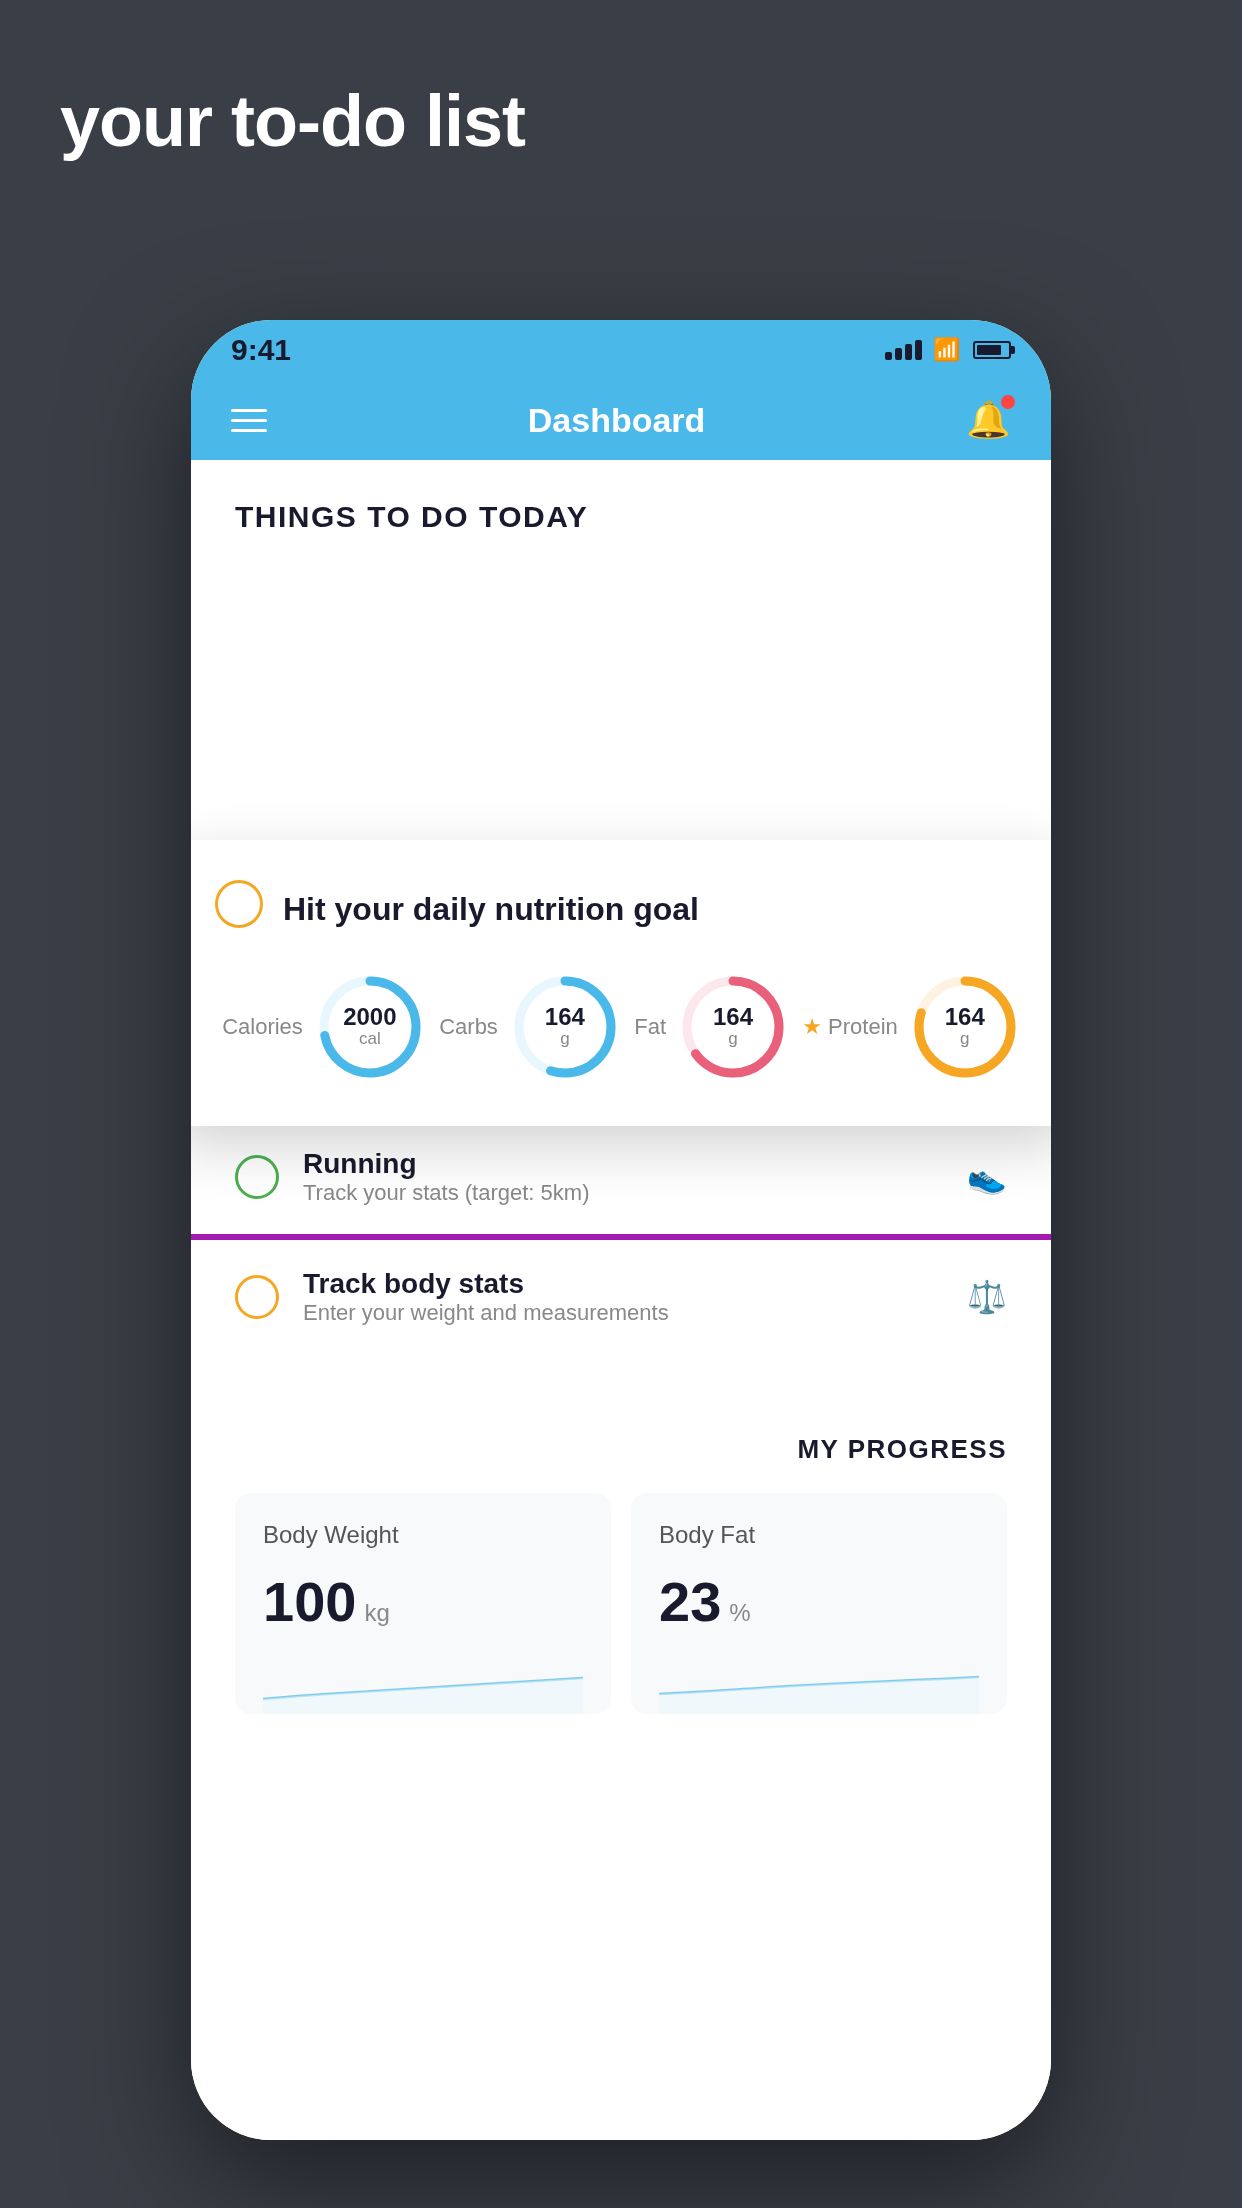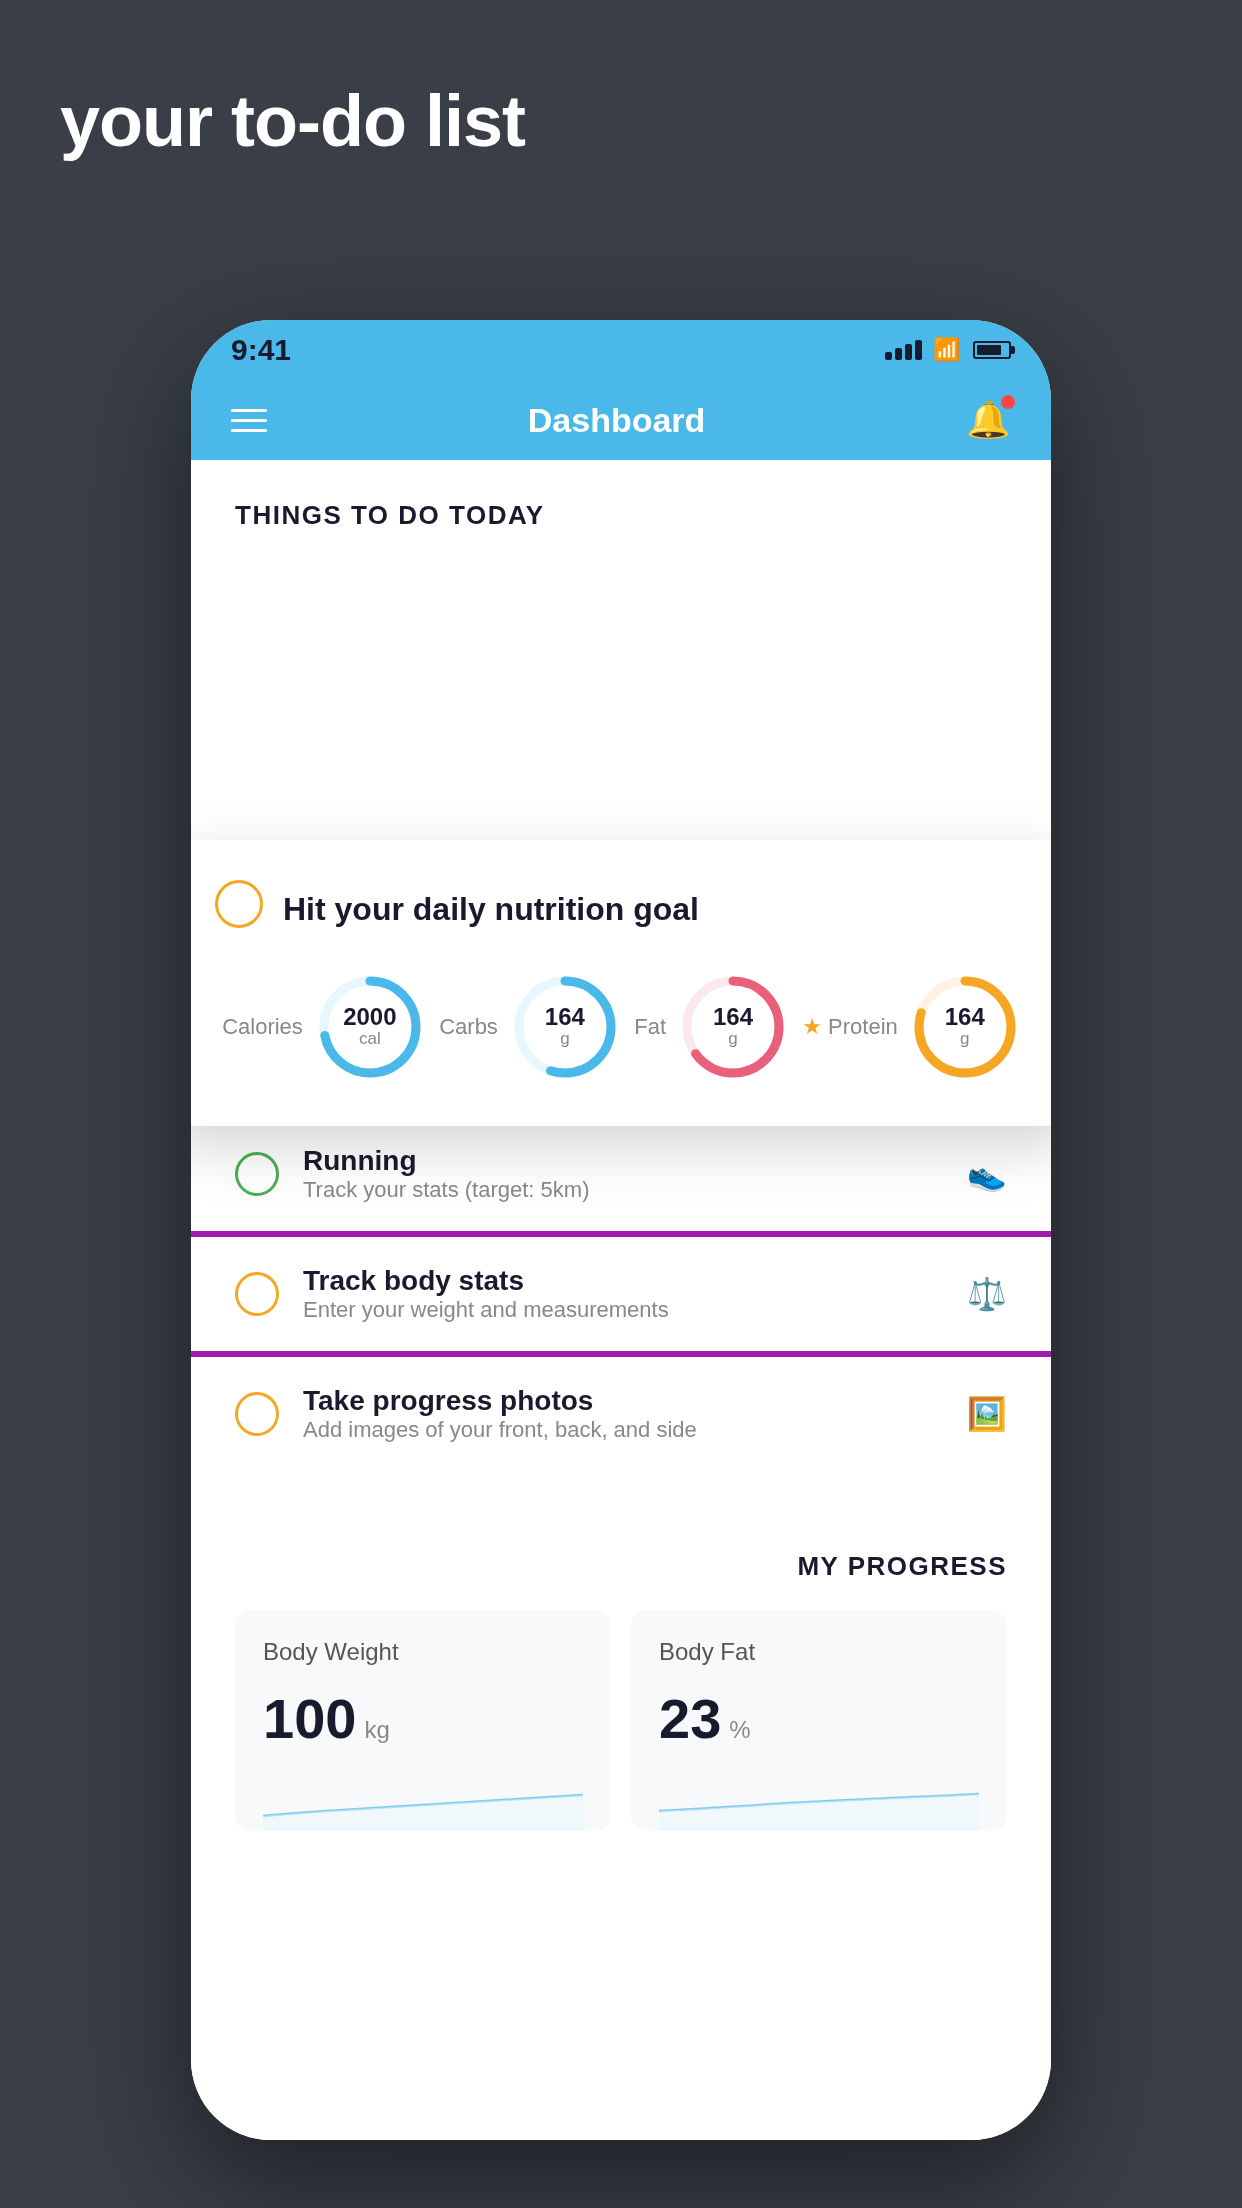--- a/index.html
+++ b/index.html
@@ -159,21 +159,21 @@
 
     
     .content-area {
       background: white;
       height: calc(100% - 140px);
       overflow: hidden;
     }
 
     .things-header {
       padding: 40px 44px 20px;
-      font-size: 26px;
+      font-size: 30px;
       font-weight: 800;
       letter-spacing: 1.5px;
       color: #1a1a2e;
       text-transform: uppercase;
     }
 
     
     .floating-card {
       position: absolute;
       top: 380px;
@@ -509,28 +509,20 @@
 
         <div class="todo-item">
           <div class="todo-circle yellow"></div>
           <div class="todo-text-group">
             <div class="todo-title">Track body stats</div>
             <div class="todo-subtitle">Enter your weight and measurements</div>
           </div>
           <span class="todo-icon">⚖️</span>
         </div>
 
-        <div class="todo-item">
-          <div class="todo-circle yellow"></div>
-          <div class="todo-text-group">
-            <div class="todo-title">Take progress photos</div>
-            <div class="todo-subtitle">Add images of your front, back, and side</div>
-          </div>
-          <span class="todo-icon">🖼️</span>
-        </div>
 
       </div>
 
       <div class="progress-section" style="margin-top:40px;">
         <div class="progress-header">MY PROGRESS</div>
         <div class="progress-cards">
 
           <div class="progress-card">
             <div class="progress-card-title">Body Weight</div>
             <div class="progress-value-row">

